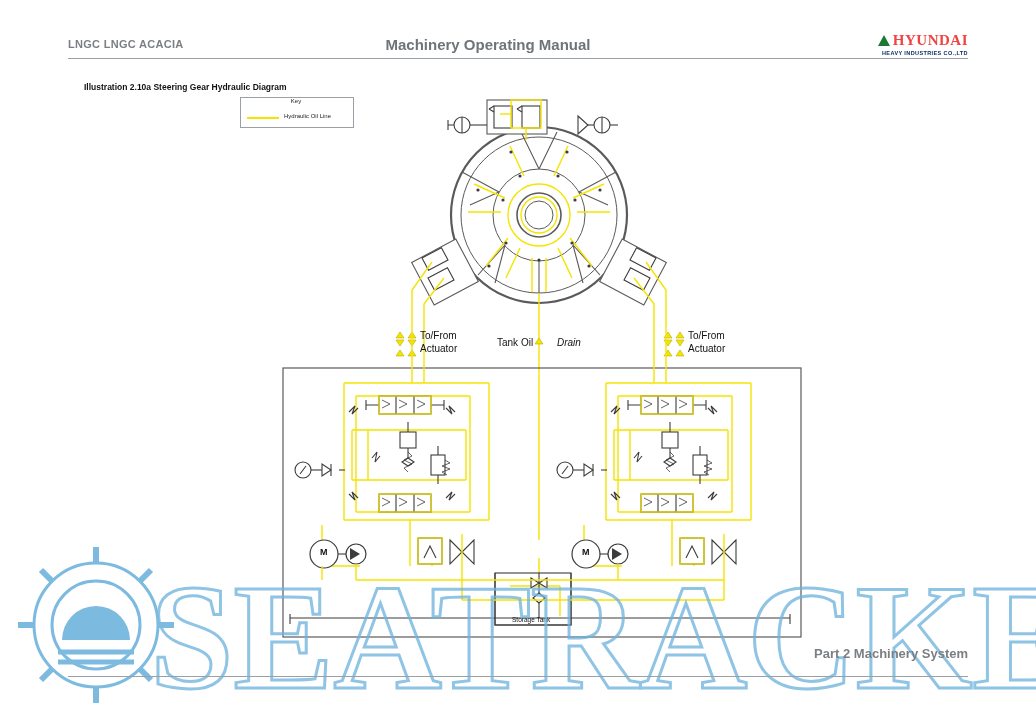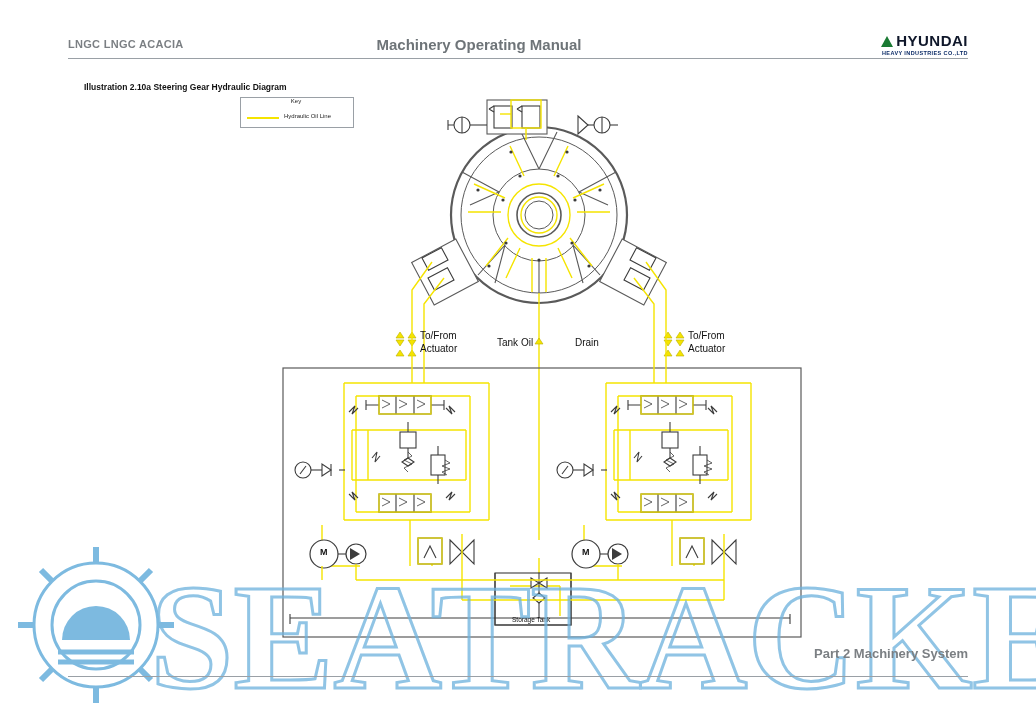--- a/index.html
+++ b/index.html
@@ -2,23 +2,23 @@
 <html><head>
 <meta charset="utf-8">
 <style>
   html,body{margin:0;padding:0;background:#8f8f8f;}
   body{font-family:"Liberation Sans", sans-serif;}
   #page{
     position:relative;width:1036px;height:724px;background:#ffffff;overflow:hidden;
   }
   .hdr-rule{position:absolute;left:68px;top:58px;width:900px;height:1px;background:#9aa0a6;}
   .hdr-left{position:absolute;left:68px;top:38px;font-size:11px;font-weight:bold;color:#7b7f83;letter-spacing:.3px;}
-  .hdr-center{position:absolute;left:7px;top:36px;width:944px;text-align:center;font-size:15px;font-weight:bold;color:#6e7478;}
+  .hdr-center{position:absolute;left:16px;top:36px;width:944px;text-align:center;font-size:15px;font-weight:bold;color:#6e7478;}
   .hdr-logo{position:absolute;right:68px;top:32px;text-align:right;}
-  .hdr-logo .brand{font-size:15px;font-weight:bold;color:#0f172a;letter-spacing:.5px;}
+  .hdr-logo .brand{font-size:15px;font-weight:bold;color:#ef4444;letter-spacing:.5px;font-family:Liberation Serif, serif;}
   .hdr-logo .sub{font-size:5.5px;font-weight:bold;color:#0a2a66;letter-spacing:.4px;margin-top:1px;}
   .tri{display:inline-block;width:0;height:0;border-left:6px solid transparent;border-right:6px solid transparent;border-bottom:11px solid #1a7a33;vertical-align:-1px;margin-right:3px;}
   .ill-title{position:absolute;left:84px;top:82px;font-size:8.5px;font-weight:bold;color:#111;}
   .key-box{position:absolute;left:240px;top:97px;width:112px;height:29px;border:1px solid #9aa0a6;background:#fff;}
   .key-title{position:absolute;left:240px;top:98px;width:112px;text-align:center;font-size:6px;color:#222;}
   .key-line{position:absolute;left:247px;top:117px;width:32px;height:2px;background:#f5e400;}
   .key-label{position:absolute;left:284px;top:113px;font-size:6px;color:#222;}
   .lbl{position:absolute;font-size:10px;color:#111;}
   .ftr-rule{position:absolute;left:68px;top:676px;width:900px;height:1px;background:#9aa0a6;}
   .ftr-left{position:absolute;left:68px;top:681px;font-size:7.5px;font-weight:bold;color:#7b7f83;}
@@ -363,21 +363,21 @@
       </g>
 
     </g>
   </svg>
 
   <div class="lbl" style="left:420px;top:330px;">To/From</div>
   <div class="lbl" style="left:420px;top:343px;">Actuator</div>
   <div class="lbl" style="left:688px;top:330px;">To/From</div>
   <div class="lbl" style="left:688px;top:343px;">Actuator</div>
   <div class="lbl" style="left:497px;top:337px;">Tank Oil</div>
-  <div class="lbl" style="left:575px;top:337px;">Drain</div>
+  <div class="lbl" style="left:557px;top:337px;font-style:italic;">Drain</div>
   <div class="lbl" style="left:512px;top:616px;font-size:6.5px;">Storage Tank</div>
   <div class="lbl" style="left:320px;top:547px;font-size:9px;font-weight:bold;">M</div>
   <div class="lbl" style="left:582px;top:547px;font-size:9px;font-weight:bold;">M</div>
 
   <svg class="wm" viewBox="0 0 1036 724">
     <g opacity="0.9">
       <circle cx="96" cy="625" r="62" fill="none" stroke="#6fb3dd" stroke-width="3"></circle>
       <circle cx="96" cy="625" r="44" fill="none" stroke="#6fb3dd" stroke-width="3"></circle>
       <path d="M62 640 a34 34 0 0 1 68 0 z" fill="#6fb3dd"></path>
       <path d="M58 652 h76 M58 662 h76" stroke="#6fb3dd" stroke-width="5"></path>

